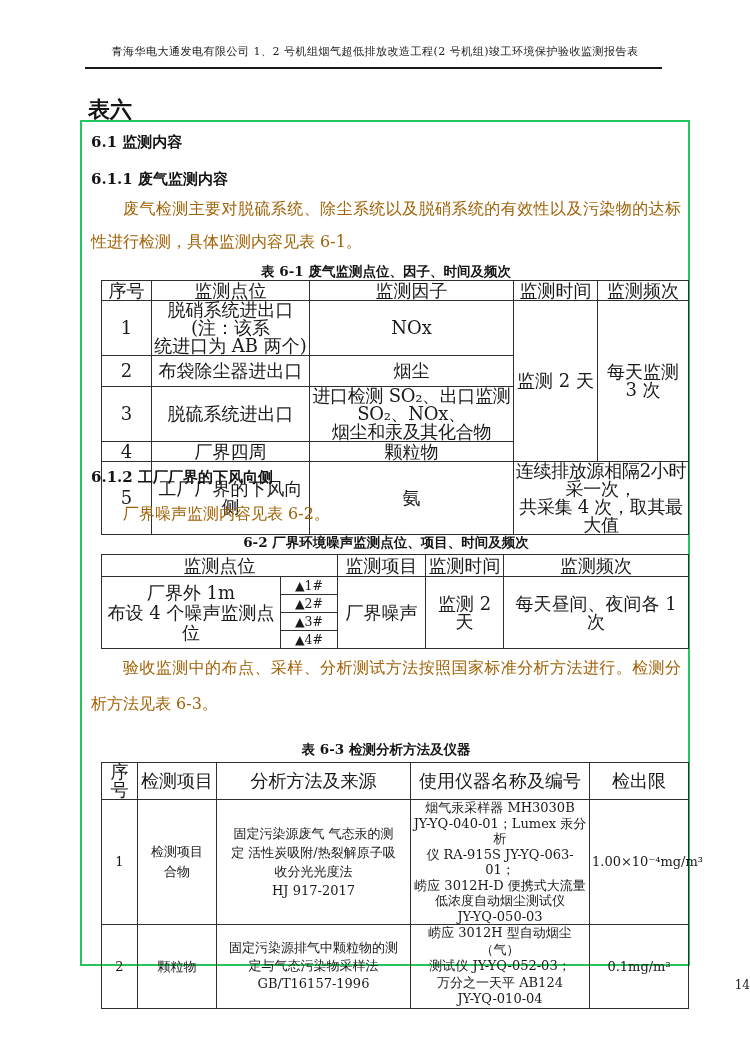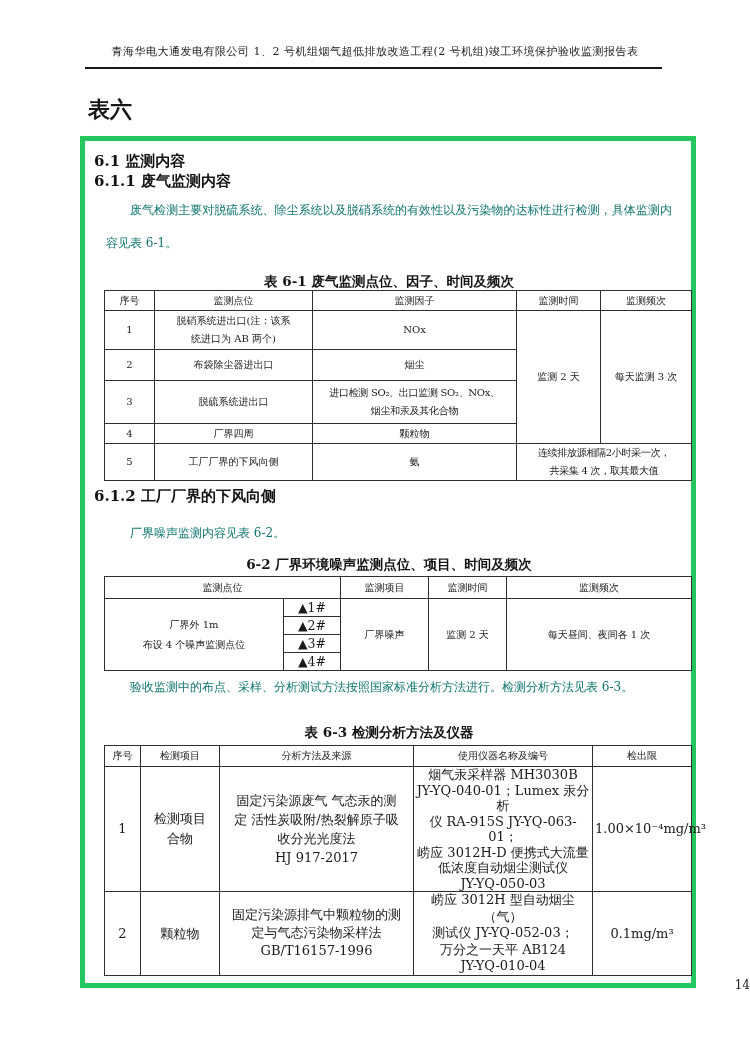--- a/index.html
+++ b/index.html
@@ -17,32 +17,32 @@
   }
   .header-rule{
     position:absolute;top:67px;left:85px;width:577px;
     border-top:2px solid #1a1a1a;height:0;
   }
   .table-six{
     position:absolute;top:95px;left:88px;
     font-size:22px;font-weight:bold;color:#151515;
   }
   .content-box{
-    position:absolute;top:136px;left:80px;
+    position:absolute;top:120px;left:80px;
     width:606px;height:842px;
-    border:5px solid #22c55e;
+    border:2px solid #22c55e;
   }
   .chunk{position:absolute;left:9px;right:7px;}
   .sec-heading{
     font-size:15px;font-weight:bold;line-height:20px;
     margin:0;color:#141414;
   }
   .body-par{
-    font-size:12px;text-align:justify;text-indent:2em;
-    margin:12px;color:#0f766e;
+    font-size:16px;text-align:justify;text-indent:2em;
+    margin:0;color:#a16207;
   }
   .par-2l{line-height:33px;margin-top:3px;}
   .par-1l{line-height:20px;margin-top:17px;}
   .par-62{line-height:36px;margin-top:3px;}
   .tbl-caption{
     font-size:13.5px;font-weight:bold;text-align:center;
     line-height:18px;margin:0;color:#141414;
   }
   .cap61{margin-top:4px;}
   .cap62{margin-top:9px;}
@@ -50,21 +50,21 @@
   table{
     border-collapse:collapse;table-layout:fixed;
     margin-left:10px;width:587px;
   }
   .t61{margin-top:0;}
   .t62{margin-top:3px;}
   .t63{margin-top:4px;}
   th,td{
     border:1px solid #2e2e2e;
     font-weight:normal;text-align:center;vertical-align:middle;
-    padding:0 2px;font-size:10px;line-height:18px;color:#1a1a1a;
+    padding:0 2px;font-size:18px;line-height:18px;color:#1a1a1a;
   }
   .t61 th{height:19px;}
   .t62 th{height:21px;}
   .t63 th{height:20px;}
   .ml{white-space:pre-line;}
   .h38{height:38px;}
   .h30{height:30px;}
   .h42{height:42px;}
   .h19{height:19px;line-height:17px;}
   .h33{height:33px;}
@@ -84,21 +84,21 @@
 <div class="page">
 
   <div class="doc-title">青海华电大通发电有限公司 1、2 号机组烟气超低排放改造工程(2 号机组)竣工环境保护验收监测报告表</div>
   <div class="header-rule"></div>
   <div class="table-six">表六</div>
 
   <div class="content-box">
 
     <div class="chunk" style="top:10px">
       <h2 class="sec-heading">6.1  监测内容</h2>
-      <h2 class="sec-heading" style="">6.1.1 废气监测内容</h2>
+      <h2 class="sec-heading" style="margin-top:17px">6.1.1 废气监测内容</h2>
       <p class="body-par par-2l">废气检测主要对脱硫系统、除尘系统以及脱硝系统的有效性以及污染物的达标性进行检测，具体监测内容见表 6-1。</p>
       <div class="tbl-caption cap61">表 6-1  废气监测点位、因子、时间及频次</div>
 
       <table class="t61">
         <colgroup>
             <col style="width:50px">
             <col style="width:158px">
             <col style="width:204px">
             <col style="width:84px">
             <col style="width:91px">

